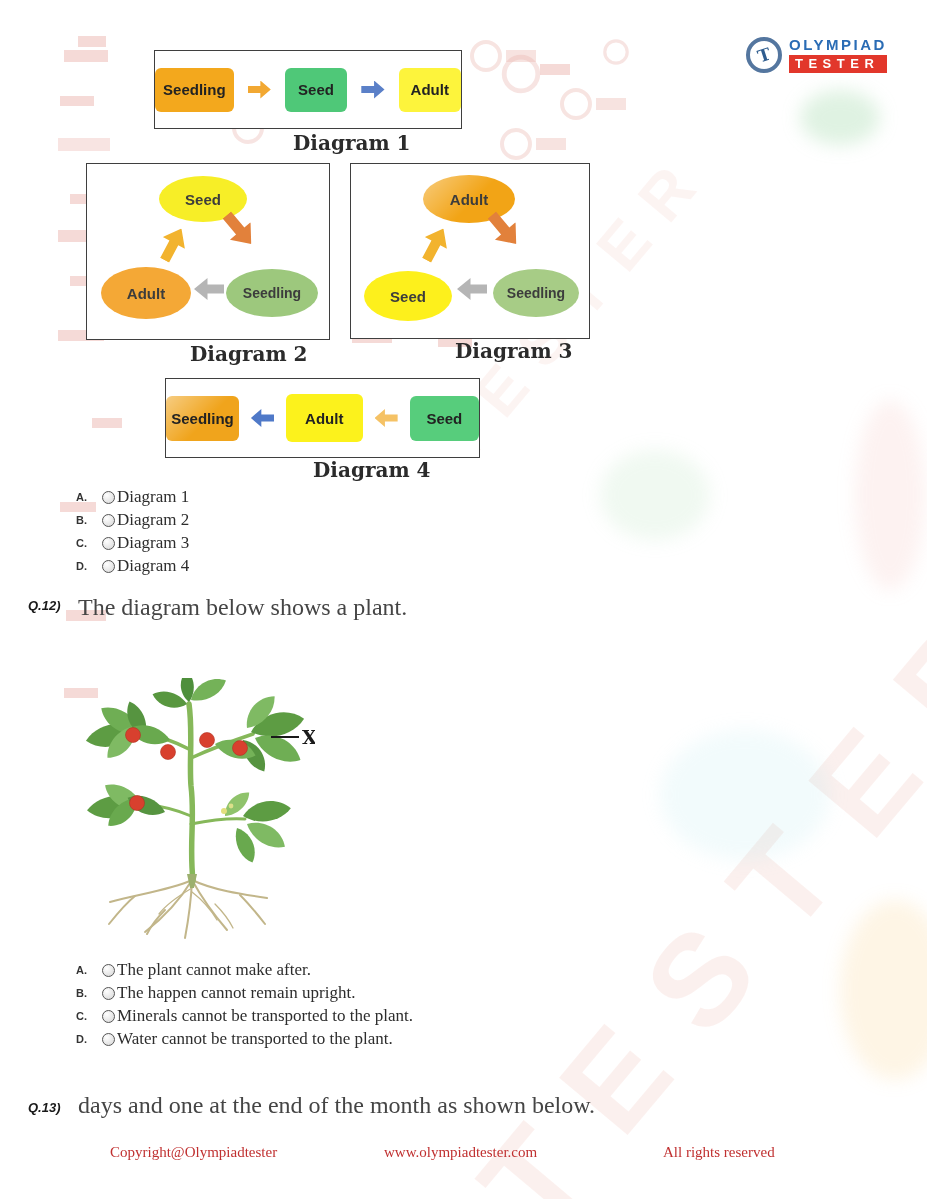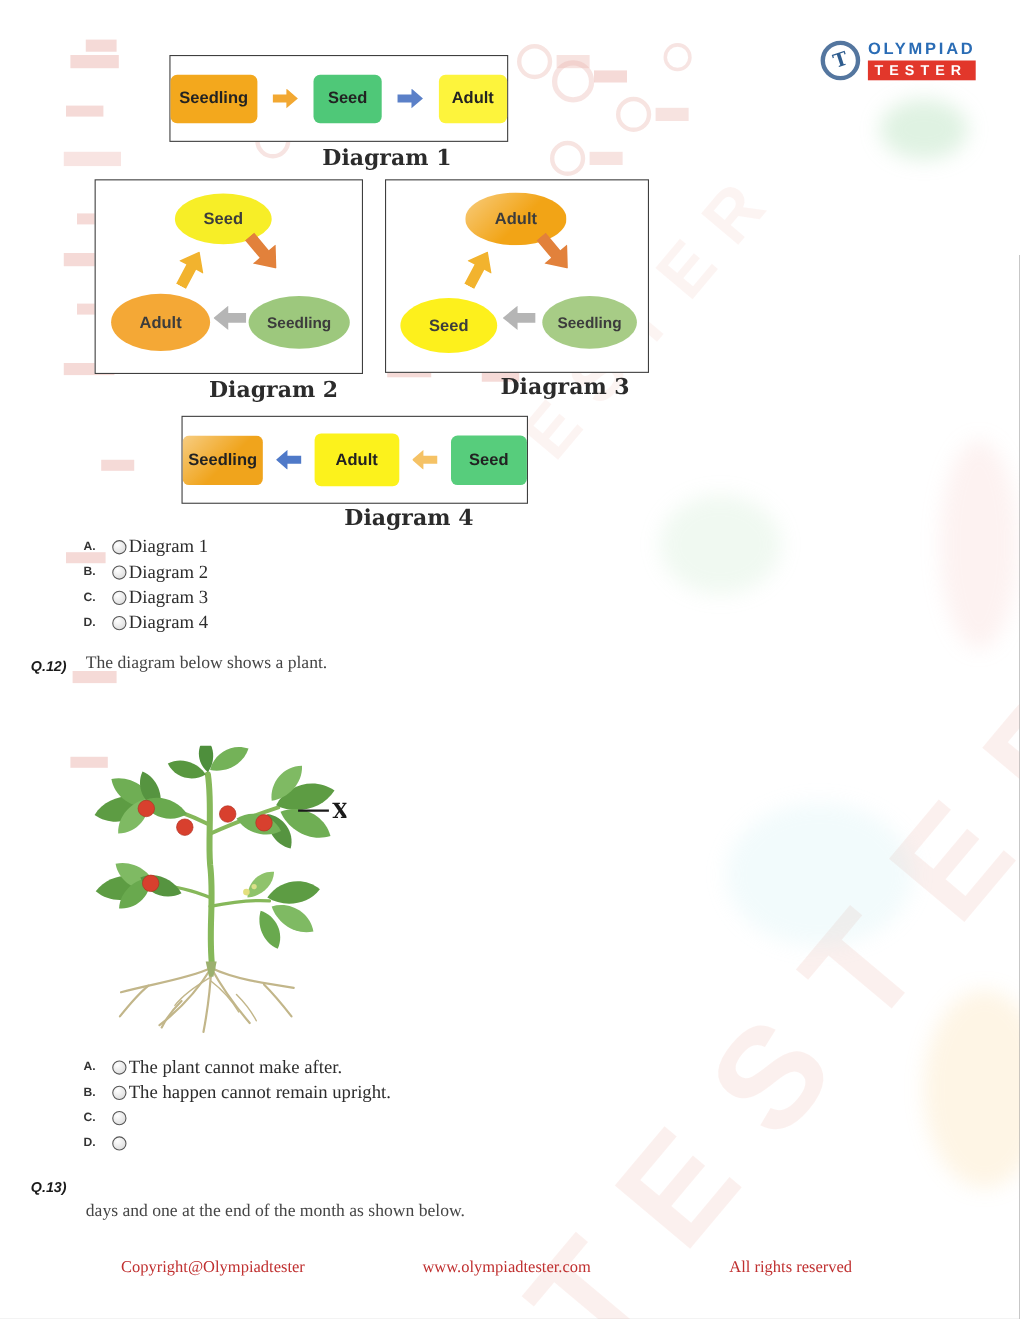--- a/index.html
+++ b/index.html
@@ -46,21 +46,21 @@
   .optrow{position:absolute;left:76px;display:flex;align-items:center;height:22px;z-index:1;}
   .optletter{width:26px;font-family:"Liberation Sans",sans-serif;font-weight:bold;font-size:11px;
              color:#333;}
   .radio{width:13px;height:13px;border-radius:50%;border:1.5px solid #555;box-sizing:border-box;
          background:radial-gradient(circle at 35% 30%,#ffffff,#d6d6d6);display:inline-block;
          margin-right:2px;flex:none;cursor:pointer;}
   .opttext{font-size:17px;color:#2d2d2d;cursor:pointer;}
   
   .qlabel{position:absolute;font-family:"Liberation Sans",sans-serif;font-weight:bold;
           font-style:italic;font-size:13px;color:#1a1a1a;z-index:1;}
-  .qtext{position:absolute;font-size:16px;color:#454545;z-index:1;white-space:nowrap;}
+  .qtext{position:absolute;font-size:24px;color:#454545;z-index:1;white-space:nowrap;}
   
   .footer-item{position:absolute;top:1144px;font-size:15px;z-index:1;text-align:right;}
   .plant{position:absolute;left:75px;top:678px;z-index:1;}
 </style>
 </head>
 <body>
 
 <div class="page">
 
   <div class="wm">
@@ -248,26 +248,28 @@
     <span class="opttext">The plant cannot make after.</span>
   </div>
   <div class="optrow" style="top:982px">
     <span class="optletter">B.</span>
     <span class="radio"></span>
     <span class="opttext">The happen cannot remain upright.</span>
   </div>
   <div class="optrow" style="top:1005px">
     <span class="optletter">C.</span>
     <span class="radio"></span>
+    <span class="opttext">Minerals cannot be transported to the plant.</span>
   </div>
   <div class="optrow" style="top:1028px">
     <span class="optletter">D.</span>
     <span class="radio"></span>
-  </div>
-
-  <div class="qlabel" style="left:28px;top:1072px">Q.13)</div>
+    <span class="opttext">Water cannot be transported to the plant.</span>
+  </div>
+
+  <div class="qlabel" style="left:28px;top:1100px">Q.13)</div>
   <div class="qtext" style="left:78px;top:1092px">days and one at the end of the month as shown below.</div>
 
   <span class="footer-item" style="left: 110px; color: rgb(192, 48, 48);">Copyright@Olympiadtester</span>
   <span class="footer-item" style="left: 384px; color: rgb(192, 48, 48);">www.olympiadtester.com</span>
   <span class="footer-item" style="left: 663px; color: rgb(192, 48, 48);">All rights reserved</span>
 
 </div>
 
 </body></html>

